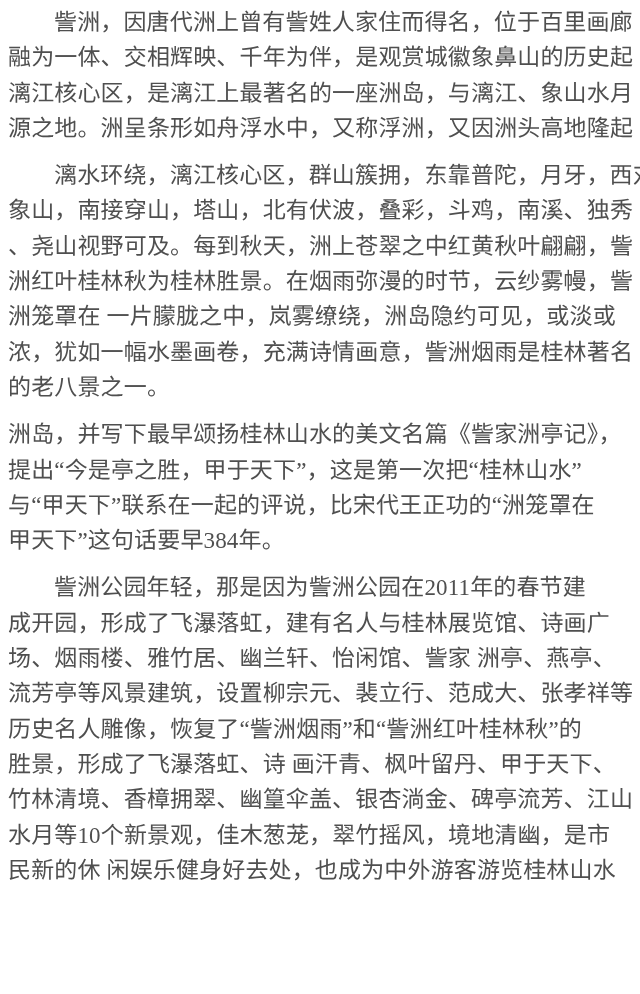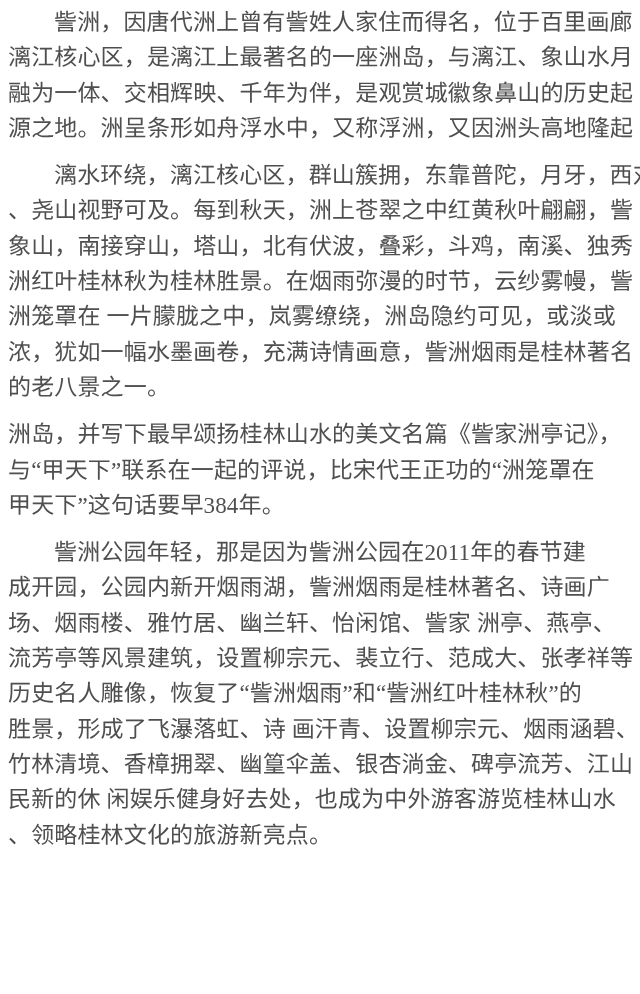--- a/index.html
+++ b/index.html
@@ -31,46 +31,47 @@
     text-indent: 2em;
   }
 </style>
 </head>
 <body>
 
 <div class="page">
 
   <div class="paragraph">
     <div class="line indent">訾洲，因唐代洲上曾有訾姓人家住而得名，位于百里画廊</div>
+    <div class="line">融为一体、交相辉映、千年为伴，是观赏城徽象鼻山的历史起</div>
     <div class="line">漓江核心区，是漓江上最著名的一座洲岛，与漓江、象山水月</div>
-    <div class="line">融为一体、交相辉映、千年为伴，是观赏城徽象鼻山的历史起</div>
     <div class="line">源之地。洲呈条形如舟浮水中，又称浮洲，又因洲头高地隆起</div>
   </div>
 
   <div class="paragraph">
     <div class="line indent">漓水环绕，漓江核心区，群山簇拥，东靠普陀，月牙，西对</div>
+    <div class="line">象山，南接穿山，塔山，北有伏波，叠彩，斗鸡，南溪、独秀</div>
     <div class="line">、尧山视野可及。每到秋天，洲上苍翠之中红黄秋叶翩翩，訾</div>
-    <div class="line">象山，南接穿山，塔山，北有伏波，叠彩，斗鸡，南溪、独秀</div>
     <div class="line">洲红叶桂林秋为桂林胜景。在烟雨弥漫的时节，云纱雾幔，訾</div>
     <div class="line">洲笼罩在 一片朦胧之中，岚雾缭绕，洲岛隐约可见，或淡或</div>
     <div class="line">浓，犹如一幅水墨画卷，充满诗情画意，訾洲烟雨是桂林著名</div>
     <div class="line">的老八景之一。</div>
   </div>
 
   <div class="paragraph">
     <div class="line">洲岛，并写下最早颂扬桂林山水的美文名篇《訾家洲亭记》，</div>
+    <div class="line">提出“今是亭之胜，甲于天下”，这是第一次把“桂林山水”</div>
     <div class="line">与“甲天下”联系在一起的评说，比宋代王正功的“洲笼罩在</div>
     <div class="line">甲天下”这句话要早384年。</div>
   </div>
 
   <div class="paragraph">
     <div class="line indent">訾洲公园年轻，那是因为訾洲公园在2011年的春节建</div>
-    <div class="line">成开园，公园内新开烟雨湖，訾洲烟雨是桂林著名、诗画广</div>
+    <div class="line">成开园，形成了飞瀑落虹，建有名人与桂林展览馆、诗画广</div>
     <div class="line">场、烟雨楼、雅竹居、幽兰轩、怡闲馆、訾家 洲亭、燕亭、</div>
     <div class="line">流芳亭等风景建筑，设置柳宗元、裴立行、范成大、张孝祥等</div>
     <div class="line">历史名人雕像，恢复了“訾洲烟雨”和“訾洲红叶桂林秋”的</div>
-    <div class="line">胜景，形成了飞瀑落虹、诗 画汗青、设置柳宗元、烟雨涵碧、</div>
+    <div class="line">胜景，形成了飞瀑落虹、诗 画汗青、枫叶留丹、甲于天下、</div>
     <div class="line">竹林清境、香樟拥翠、幽篁伞盖、银杏淌金、碑亭流芳、江山</div>
+    <div class="line">水月等10个新景观，佳木葱茏，翠竹摇风，境地清幽，是市</div>
     <div class="line">民新的休 闲娱乐健身好去处，也成为中外游客游览桂林山水</div>
-    <div class="line">、领略桂林文化的旅游新亮点。</div>
   </div>
 
 </div>
 
 </body></html>

